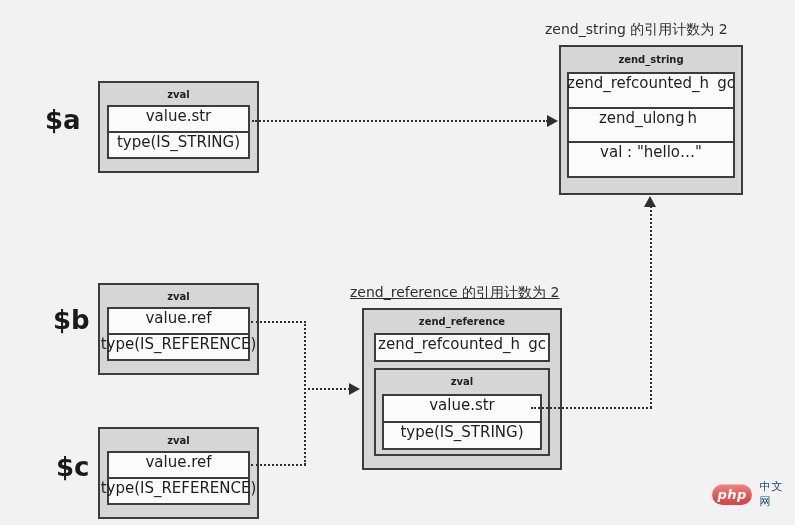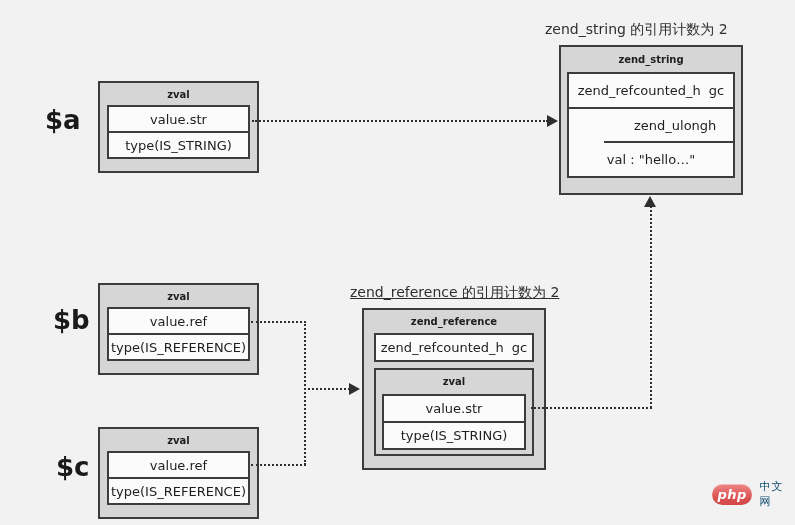--- a/index.html
+++ b/index.html
@@ -25,26 +25,26 @@
     font-weight:bold; font-size:10px; color:#1e1e1e;
   }
   .rows {
     position:absolute;
     background:#fbfbfb;
     border:2px solid #3c3c3c;
     display:flex; flex-direction:column;
   }
   .srow {
     flex:1;
-    display:flex; align-items:center; justify-content:center;
-    font-size:13px; color:#1e1e1e;
+    display:flex; justify-content:center;
+    font-size:15px; color:#1e1e1e;
     border-bottom:2px solid #3c3c3c;
   }
   .srow:last-child { border-bottom:none; }
-  .srow.between { justify-content:space-between; padding:0 24px 0 30px;margin-left:35px; }
+  .srow.between { justify-content:space-between; padding:0 36px 0 30px; }
   .srow.gap6 { gap:8px; }
 
   
   .varlabel {
     position:absolute;
     font-size:26px; font-weight:bold; color:#1a1a1a;
   }
   .caption {
     position:absolute;
     font-size:14px; color:#2f2f2f;
@@ -124,21 +124,21 @@
         <span>gc</span>
       </div>
       <div class="srow between">
         <span>zend_ulong</span>
         <span>h</span>
       </div>
       <div class="srow">val : "hello…"</div>
     </div>
   </div>
 
-  <div class="sbox" style="left:362px; top:308px; width:184px; height:162px;">
+  <div class="sbox" style="left:362px; top:308px; width:200px; height:162px;">
     <div class="sbox-title">zend_reference</div>
     <div class="rows" style="left:10px; right:10px; top:23px; height:29px;">
       <div class="srow gap6">
         <span>zend_refcounted_h</span>
         <span>gc</span>
       </div>
     </div>
 
     <div class="sbox" style="left:10px; right:10px; top:58px; height:88px; width:auto;">
       <div class="sbox-title">zval</div>

